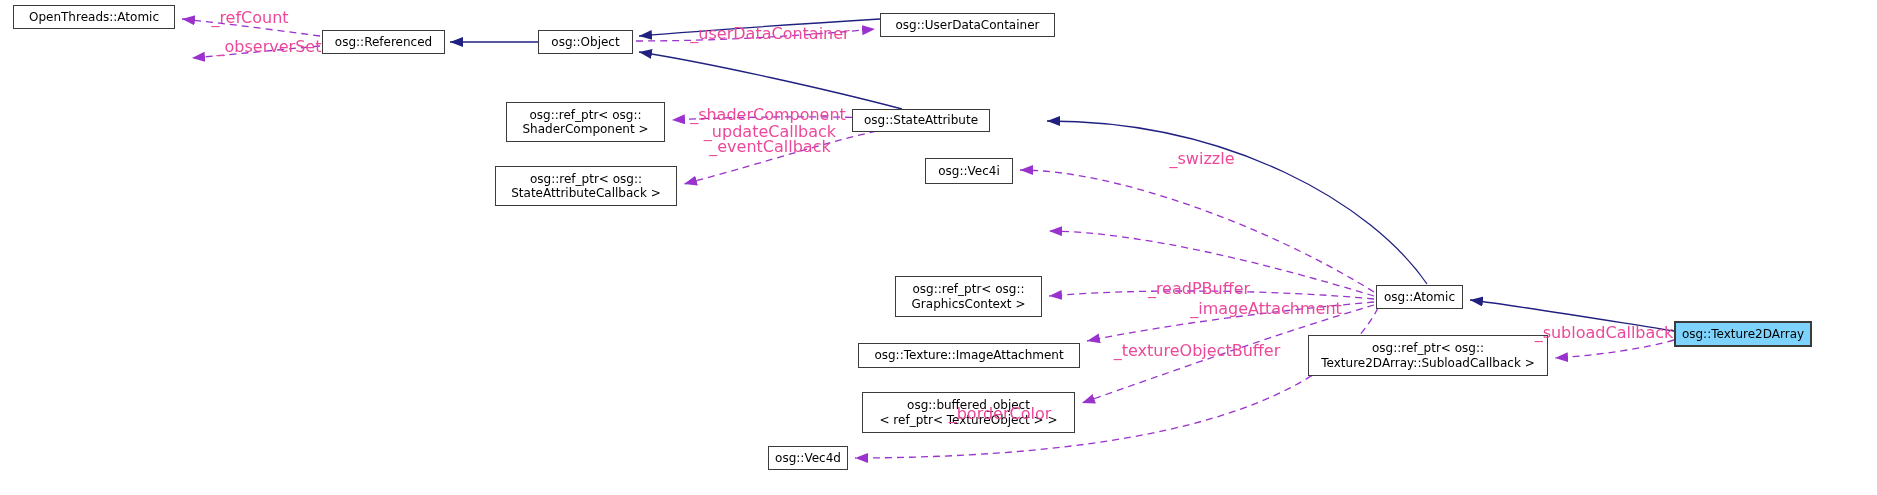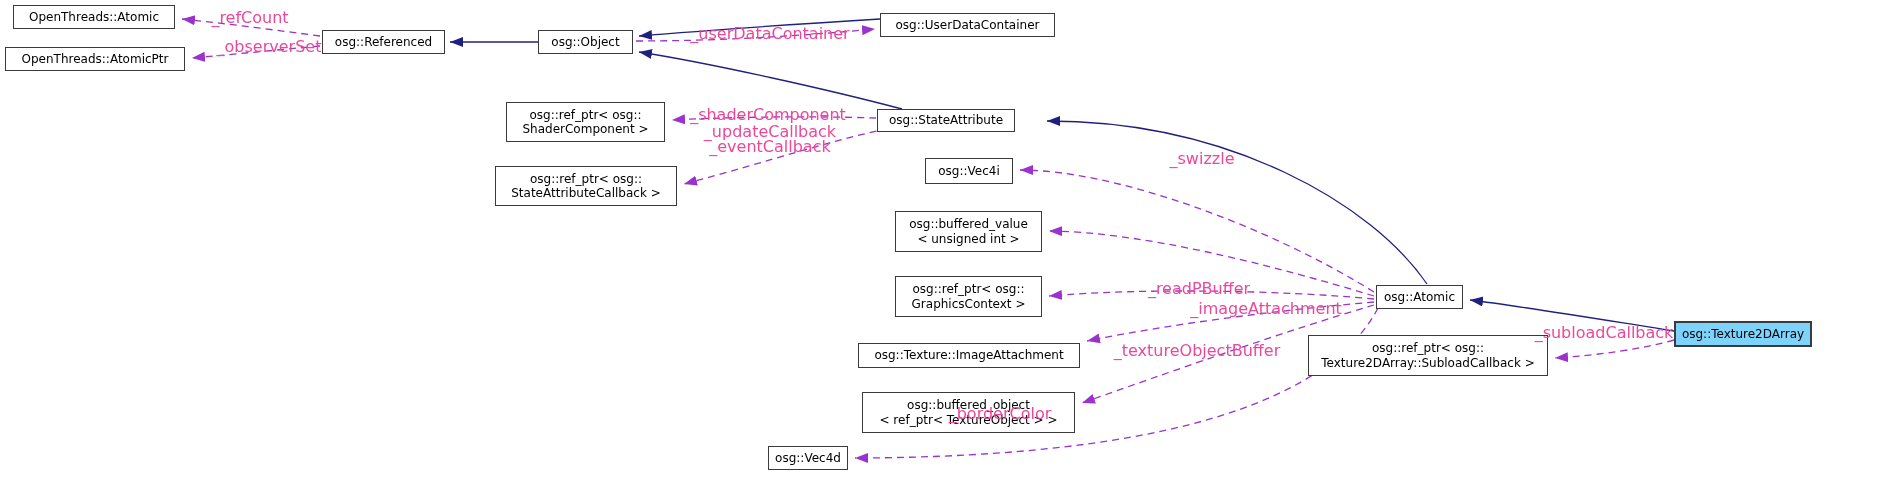--- a/index.html
+++ b/index.html
@@ -46,32 +46,29 @@
       <path d="M 1374 296 C 1265 263 1140 232 1049 231" marker-end="url(#ah-dash)"></path>
       <path d="M 1374 299 C 1280 290 1140 288 1049 296" marker-end="url(#ah-dash)"></path>
       <path d="M 1374 302 C 1280 310 1170 324 1087 341" marker-end="url(#ah-dash)"></path>
       <path d="M 1374 305 C 1285 331 1170 372 1082 403" marker-end="url(#ah-dash)"></path>
       <path d="M 1378 308 C 1332 396 1180 457 855 458" marker-end="url(#ah-dash)"></path>
       <path d="M 1674 340 C 1642 349 1600 355 1555 358" marker-end="url(#ah-dash)"></path>
     </g>
   </svg>
 
   <div class="node" style="left:13px;top:5px;width:162px;height:24px">OpenThreads::Atomic</div>
-  <div class="node" style="left:5px;top:47px;width:180px;height:24px">OpenThreads::AtomicPtr</div>
   <div class="node" style="left:322px;top:30px;width:123px;height:24px">osg::Referenced</div>
   <div class="node" style="left:538px;top:30px;width:95px;height:24px">osg::Object</div>
   <div class="node" style="left:880px;top:13px;width:175px;height:24px">osg::UserDataContainer</div>
   <div class="node" style="left:506px;top:102px;width:159px;height:40px">osg::ref_ptr&lt; osg::
 ShaderComponent &gt;</div>
-  <div class="node" style="left:877px;top:109px;width:138px;height:23px">osg::StateAttribute</div>
+  <div class="node" style="left:852px;top:109px;width:138px;height:23px">osg::StateAttribute</div>
   <div class="node" style="left:495px;top:166px;width:182px;height:40px">osg::ref_ptr&lt; osg::
 StateAttributeCallback &gt;</div>
   <div class="node" style="left:925px;top:158px;width:88px;height:26px">osg::Vec4i</div>
-  <div class="node" style="left:895px;top:211px;width:147px;height:41px">osg::buffered_value
-&lt; unsigned int &gt;</div>
   <div class="node" style="left:895px;top:276px;width:147px;height:41px">osg::ref_ptr&lt; osg::
 GraphicsContext &gt;</div>
   <div class="node" style="left:862px;top:392px;width:213px;height:41px">osg::buffered_object
 &lt; ref_ptr&lt; TextureObject &gt; &gt;</div>
   <div class="node" style="left:858px;top:343px;width:222px;height:25px">osg::Texture::ImageAttachment</div>
   <div class="node" style="left:768px;top:446px;width:80px;height:24px">osg::Vec4d</div>
   <div class="node" style="left:1376px;top:285px;width:87px;height:24px">osg::Atomic</div>
   <div class="node" style="left:1308px;top:335px;width:240px;height:41px">osg::ref_ptr&lt; osg::
 Texture2DArray::SubloadCallback &gt;</div>
   <div class="node hl" style="left:1674px;top:321px;width:138px;height:26px">osg::Texture2DArray</div>

